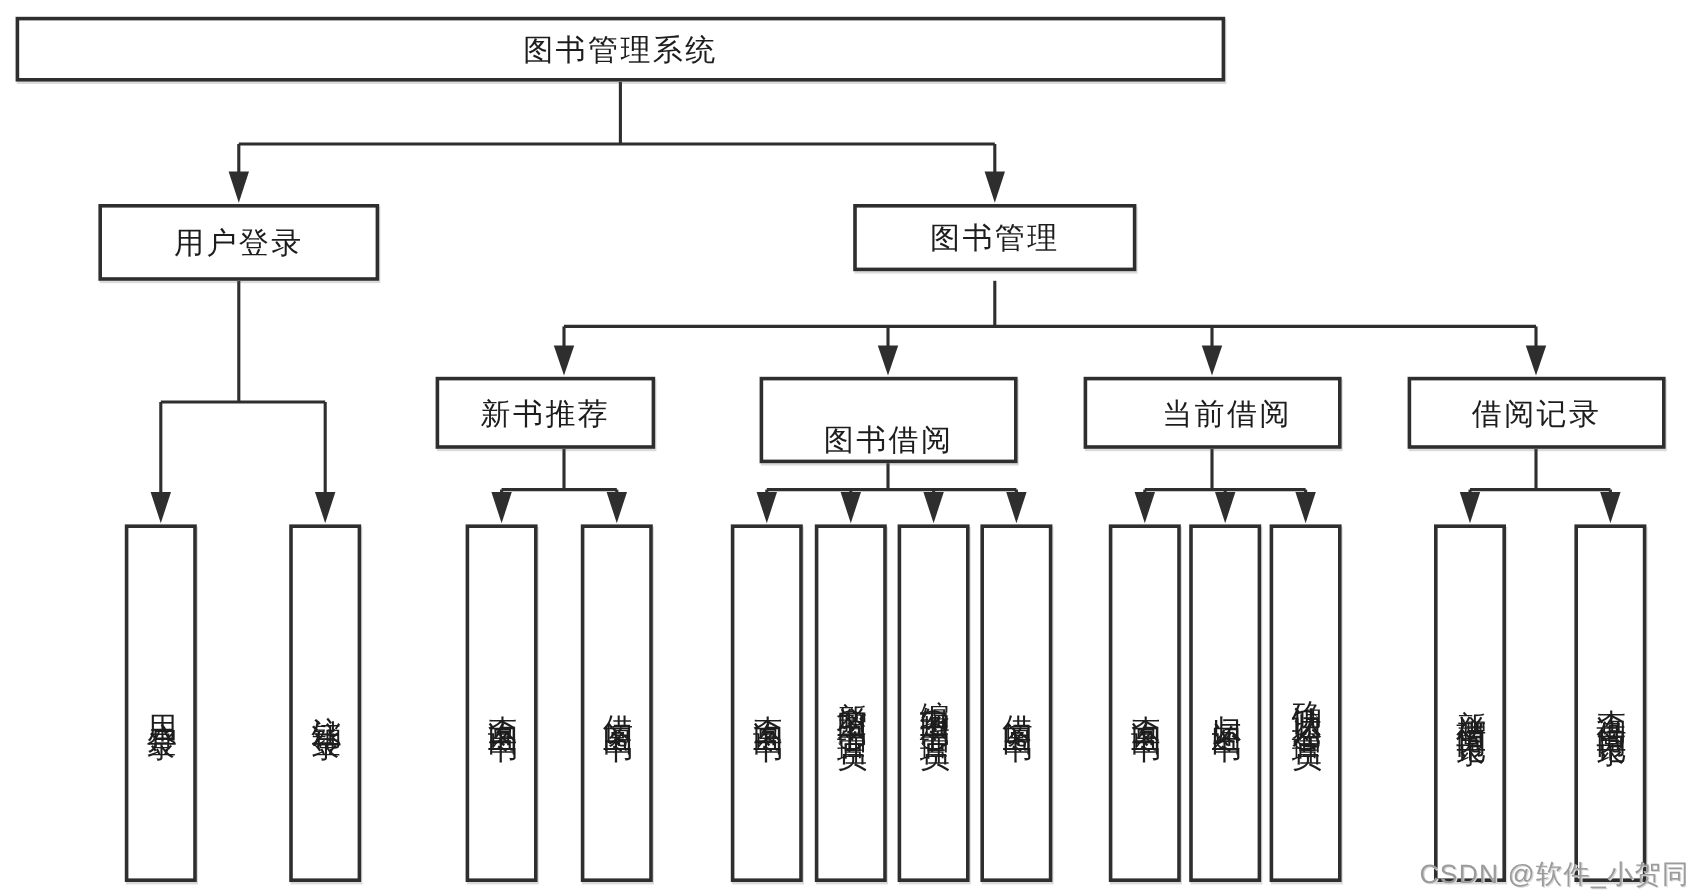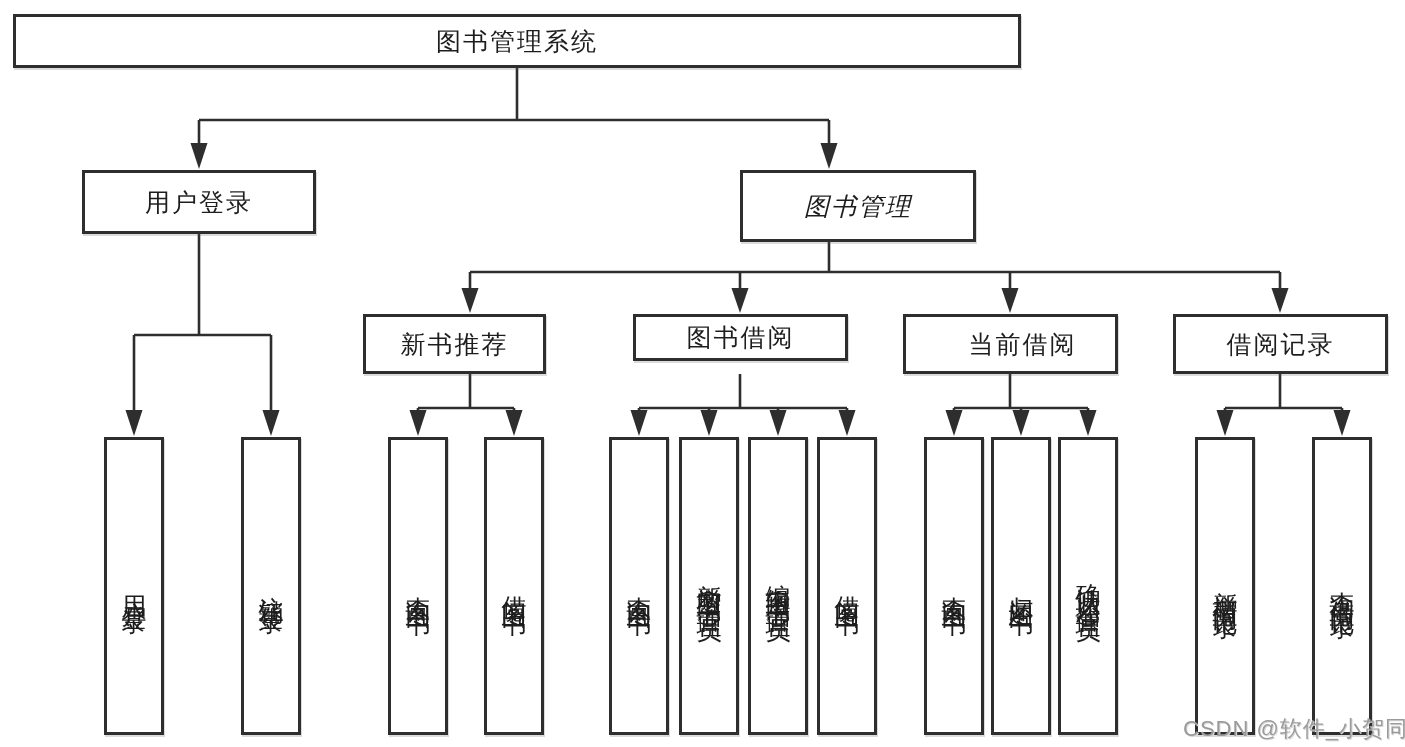--- a/index.html
+++ b/index.html
@@ -163,28 +163,28 @@
     </g>
   </svg>
 
   <div class="box" style="left:13px;top:14px;width:1008px;height:54px;">
     <span>图书管理系统</span>
   </div>
 
   <div class="box" style="left:82px;top:170px;width:234px;height:64px;">
     <span>用户登录</span>
   </div>
-  <div class="box" style="left:740px;top:170px;width:236px;height:72px;font-style:italic;">
+  <div class="box" style="left:711px;top:170px;width:236px;height:56px;">
     <span>图书管理</span>
   </div>
 
   <div class="box" style="left:363px;top:314px;width:183px;height:60px;">
     <span>新书推荐</span>
   </div>
-  <div class="box" style="left:633px;top:314px;width:215px;height:47px;">
+  <div class="box" style="left:633px;top:314px;width:215px;height:72px;align-items:flex-end;">
     <span>图书借阅</span>
   </div>
   <div class="box" style="left:903px;top:314px;width:215px;height:60px;padding-left:24px;">
     <span>当前借阅</span>
   </div>
   <div class="box" style="left:1173px;top:314px;width:215px;height:60px;align-items:center;">
     <span>借阅记录</span>
   </div>
 
   <div class="leaf" style="left:104px;">

